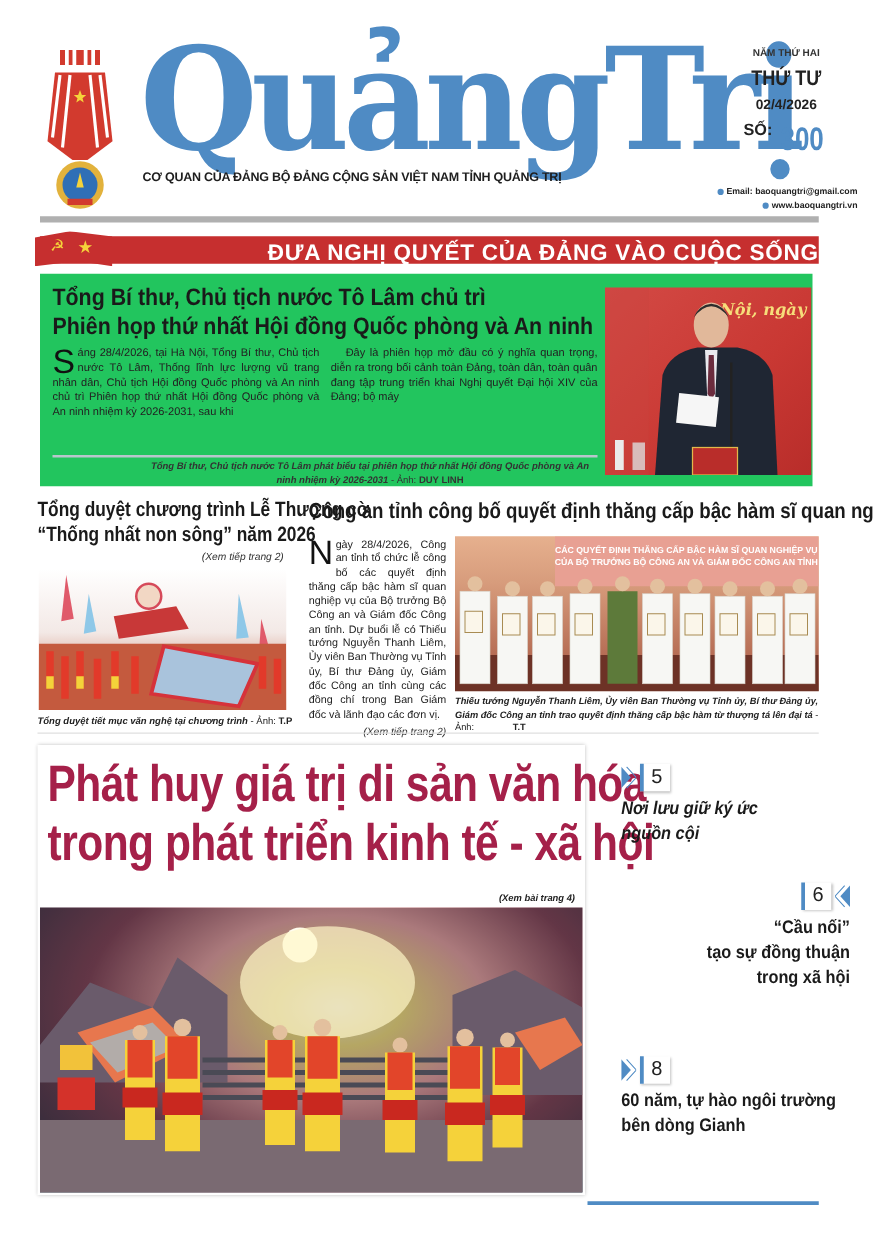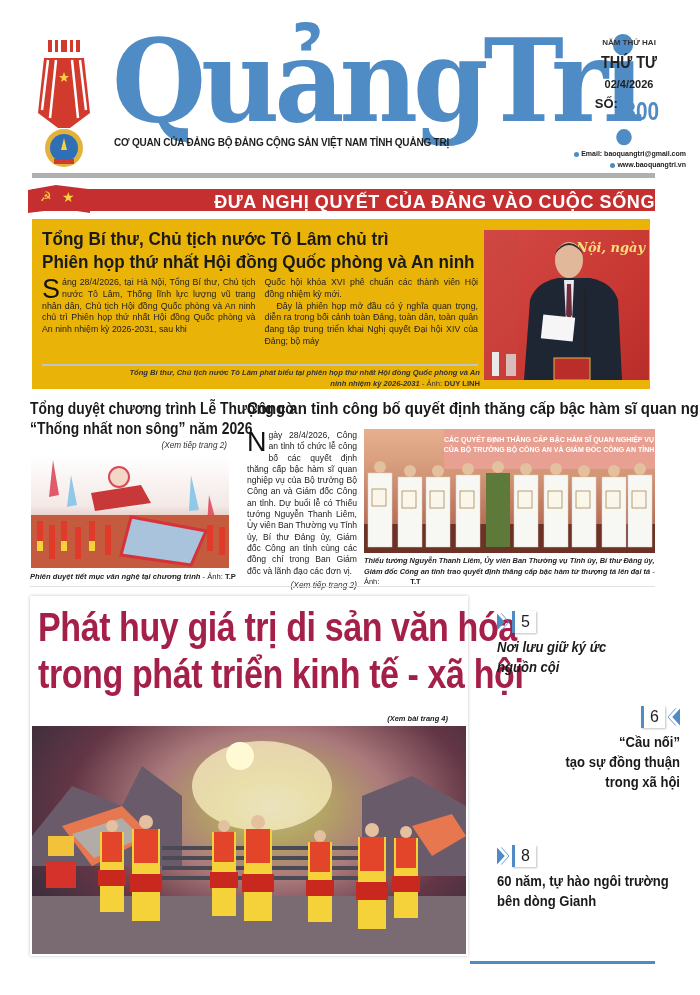--- a/index.html
+++ b/index.html
@@ -24,50 +24,50 @@
   .contact .dot { display: inline-block; width: 5px; height: 5px; border-radius: 50%; background: #4f8bc4; margin-right: 2px; vertical-align: middle; }
   .mast-rule { position: absolute; left: 32px; top: 173px; width: 623px; height: 5px; background: #b0b0b0; }
 
   
   .banner { position: absolute; left: 32px; top: 189px; width: 623px; height: 22px; background: #c62f2f; }
   .banner-flag { position: absolute; left: -4px; top: -4px; width: 62px; height: 28px; background: #c62f2f; clip-path: polygon(0 18%, 45% 0, 100% 15%, 100% 100%, 55% 85%, 0 100%); }
   .banner-sym { position: absolute; top: 1px; color: #f5d33a; font-size: 15px; font-weight: bold; }
   .banner-text { position: absolute; left: 0; right: 0; top: 3px; text-align: right; color: #fff; font-weight: bold; font-size: 18px; letter-spacing: 0.6px; padding-left: 40px; }
 
   
-  .lead { position: absolute; left: 32px; top: 219px; width: 618px; height: 170px; background: #eab308; }
+  .lead { position: absolute; left: 32px; top: 219px; width: 618px; height: 170px; background: #22c55e; }
   .lead-title { position: absolute; left: 10px; top: 8px; width: 440px; font-family: "Liberation Sans Narrow", "Liberation Sans", sans-serif; font-weight: bold; font-size: 19px; line-height: 23px; color: #1a1a1a; transform: scaleX(0.9); transform-origin: left top; white-space: nowrap; }
   .lead-cols { position: absolute; left: 10px; top: 58px; width: 436px; display: flex; gap: 9px; }
   .lead-col { flex: 1; font-size: 8.8px; line-height: 11.8px; color: #222; text-align: justify; }
   .dropcap { float: left; font-size: 27px; line-height: 22px; font-weight: normal; margin-right: 2px; margin-top: 1px; color: #111; }
   .indent { text-indent: 12px; display: block; }
   .see-more { display: block; text-align: right; font-style: italic; font-size: 8.3px; color: #333; margin-top: 3px; }
   .lead-rule { position: absolute; left: 10px; top: 145px; width: 436px; height: 2px; background: #b9c6cc; }
-  .lead-caption { position: absolute; left: 80px; top: 148px; width: 368px; text-align: right; font-size: 7.6px; line-height: 11px; font-style: italic; font-weight: bold; color: #333; }
+  .lead-caption { position: absolute; left: 80px; top: 148px; width: 368px; text-align: center; font-size: 7.6px; line-height: 11px; font-style: italic; font-weight: bold; color: #333; }
   .lead-caption b.credit { font-style: normal; }
   .lead-photo { position: absolute; left: 452px; top: 11px; width: 165px; height: 150px; background: linear-gradient(135deg, #d34a45 0%, #c93833 60%, #b82d2a 100%); overflow: hidden; }
 
   
   .story2-title { position: absolute; left: 30px; top: 398px; width: 205px; font-family: "Liberation Sans Narrow", "Liberation Sans", sans-serif; font-weight: bold; font-size: 16.5px; line-height: 20px; color: #1a1a1a; transform: scaleX(0.84); transform-origin: left top; white-space: nowrap; }
   .story2-more { position: absolute; left: 30px; top: 441px; width: 197px; text-align: right; font-style: italic; font-size: 8.2px; color: #333; }
   .story2-photo { position: absolute; left: 31px; top: 455px; width: 198px; height: 113px; background: linear-gradient(180deg, #ffffff 0%, #f3e9e6 45%, #d9a494 70%, #c9704f 100%); overflow: hidden; }
   .story2-caption { position: absolute; left: 30px; top: 572px; width: 210px; font-size: 7.6px; font-weight: bold; font-style: italic; color: #222; white-space: nowrap; }
   .story2-caption .credit { font-style: normal; }
   .mid-rule { position: absolute; left: 30px; top: 586px; width: 625px; height: 1px; background: #e0e0e0; }
 
   .story3-title { position: absolute; left: 247px; top: 398px; width: 440px; font-family: "Liberation Sans Narrow", "Liberation Sans", sans-serif; font-weight: bold; font-size: 17.4px; line-height: 20px; color: #1a1a1a; transform: scaleX(0.86); transform-origin: left top; white-space: nowrap; }
   .story3-body { position: absolute; left: 247px; top: 430px; width: 110px; font-size: 8.6px; line-height: 11.3px; text-align: justify; color: #222; }
   .story3-photo { position: absolute; left: 364px; top: 429px; width: 291px; height: 124px; background: linear-gradient(180deg, #e6b08e 0%, #d79c7c 30%, #b46a52 80%, #7a3a2c 100%); overflow: hidden; }
   .story3-caption { position: absolute; left: 364px; top: 556px; width: 295px; font-size: 7.4px; line-height: 10.5px; font-weight: bold; font-style: italic; color: #222; }
   .story3-caption .credit { font-style: normal; margin-left: 29px; }
 
   
   .feature { position: absolute; left: 30px; top: 596px; width: 438px; height: 360px; background: #fff; box-shadow: 0 0 3px rgba(0,0,0,0.25); }
   .feature-title { position: absolute; left: 8px; top: 8px; width: 440px; font-family: "Liberation Sans Narrow", "Liberation Sans", sans-serif; font-weight: bold; font-size: 41px; line-height: 47px; color: #a52049; transform: scaleX(0.83); transform-origin: left top; white-space: nowrap; letter-spacing: -0.5px; }
-  .feature-more { position: absolute; right: 20px; top: 118px; font-size: 7.5px; font-weight: bold; font-style: italic; color: #222; }
+  .feature-more { position: absolute; right: 8px; top: 118px; font-size: 7.5px; font-weight: bold; font-style: italic; color: #222; }
   .feature-photo { position: absolute; left: 2px; top: 130px; width: 434px; height: 228px; background: radial-gradient(ellipse at 55% 35%, #fffbe0 0%, #f7e77a 15%, #e8a3a0 35%, #7a3b4d 60%, #2a2a3a 90%); overflow: hidden; }
 
   
   .teaser { position: absolute; }
   .pg { display: flex; align-items: center; gap: 3px; }
   .pg-arrow { width: 12px; height: 18px; position: relative; }
   .pg-box { width: 24px; height: 22px; border-left: 3px solid #4f8bc4; background: #fff; box-shadow: 1px 1px 2px rgba(0,0,0,0.25); display: flex; align-items: center; justify-content: center; font-size: 16px; color: #222; }
   .teaser-text { font-family: "Liberation Sans Narrow", "Liberation Sans", sans-serif; font-weight: bold; font-size: 14.5px; line-height: 20px; color: #1a1a1a; margin-top: 4px; white-space: nowrap; }
   .t5 { left: 497px; top: 611px; }
   .t5 .teaser-text { font-style: italic; transform: scaleX(0.9); transform-origin: left top; }
@@ -131,21 +131,20 @@
 <article class="lead">
   <h1 class="lead-title">
     <div>Tổng Bí thư, Chủ tịch nước Tô Lâm chủ trì</div>
     <div>Phiên họp thứ nhất Hội đồng Quốc phòng và An ninh</div>
   </h1>
   <div class="lead-cols">
     <div class="lead-col">
       <span class="dropcap">S</span><span>áng 28/4/2026, tại Hà Nội, Tổng Bí thư, Chủ tịch nước Tô Lâm, Thống lĩnh lực lượng vũ trang nhân dân, Chủ tịch Hội đồng Quốc phòng và An ninh chủ trì Phiên họp thứ nhất Hội đồng Quốc phòng và An ninh nhiệm kỳ 2026-2031, sau khi</span>
     </div>
     <div class="lead-col">
-      <span>Quốc hội khóa XVI phê chuẩn các thành viên Hội đồng nhiệm kỳ mới.</span>
       <span class="indent">Đây là phiên họp mở đầu có ý nghĩa quan trọng, diễn ra trong bối cảnh toàn Đảng, toàn dân, toàn quân đang tập trung triển khai Nghị quyết Đại hội XIV của Đảng; bộ máy</span>
     </div>
   </div>
   <div class="lead-rule"></div>
   <div class="lead-caption">
     <span>Tổng Bí thư, Chủ tịch nước Tô Lâm phát biểu tại phiên họp thứ nhất Hội đồng Quốc phòng và An ninh nhiệm kỳ 2026-2031</span><span style="font-weight:normal;font-style:normal"> - Ảnh: </span><b class="credit">DUY LINH</b>
   </div>
   <div class="lead-photo">
     <svg width="165" height="150" viewBox="0 0 165 150">
       <text x="92" y="22" fill="#f6dd7a" font-family="DejaVu Serif, serif" font-style="italic" font-weight="bold" font-size="13">Nội, ngày 2</text>
@@ -191,21 +190,21 @@
           <rect x="188" y="72" width="6" height="28"></rect>
       </g>
       <g fill="#f4d23a">
         <rect x="6" y="86" width="6" height="10"></rect>
           <rect x="30" y="86" width="6" height="10"></rect>
           <rect x="58" y="86" width="6" height="10"></rect>
       </g>
     </svg>
   </div>
   <div class="story2-caption">
-    <span>Phiên duyệt tiết mục văn nghệ tại chương trình</span><span style="font-weight:normal;font-style:normal"> - Ảnh: </span><b class="credit">T.P</b>
+    <span>Tổng duyệt tiết mục văn nghệ tại chương trình</span><span style="font-weight:normal;font-style:normal"> - Ảnh: </span><b class="credit">T.P</b>
   </div>
 </article>
 
 <article>
   <h2 class="story3-title">Công an tỉnh công bố quyết định thăng cấp bậc hàm sĩ quan nghiệp vụ</h2>
   <div class="story3-body">
     <span class="dropcap">N</span><span>gày 28/4/2026, Công an tỉnh tổ chức lễ công bố các quyết định thăng cấp bậc hàm sĩ quan nghiệp vụ của Bộ trưởng Bộ Công an và Giám đốc Công an tỉnh. Dự buổi lễ có Thiếu tướng Nguyễn Thanh Liêm, Ủy viên Ban Thường vụ Tỉnh ủy, Bí thư Đảng ủy, Giám đốc Công an tỉnh cùng các đồng chí trong Ban Giám đốc và lãnh đạo các đơn vị.</span>
     <span class="see-more">(Xem tiếp trang 2)</span>
   </div>
   <div class="story3-photo">

